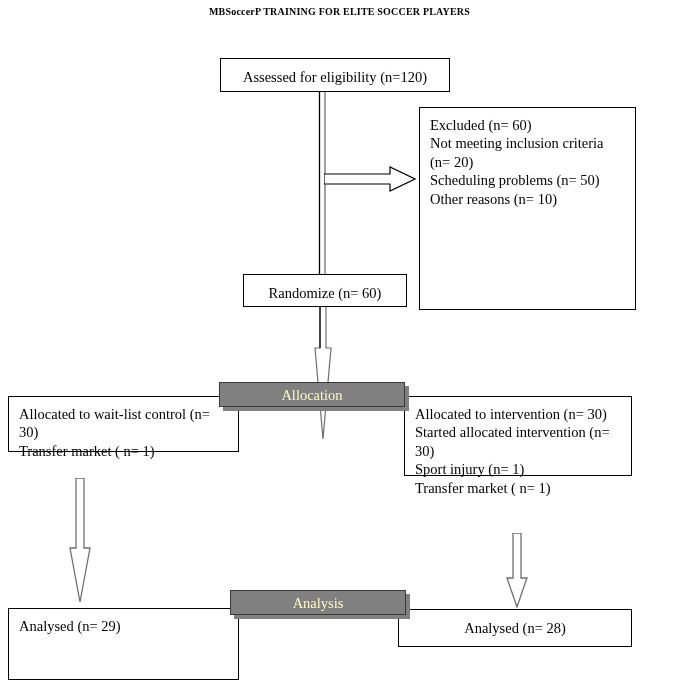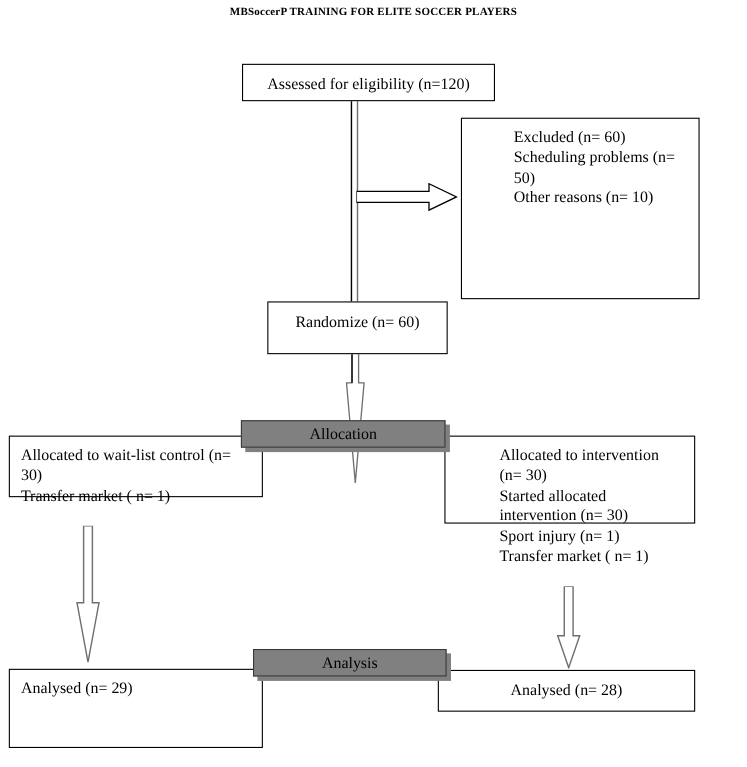--- a/index.html
+++ b/index.html
@@ -52,21 +52,21 @@
   .box.center .lines {
     padding-top: 9px;
   }
   .banner {
     position: absolute;
     background: #808080;
     border: 1px solid #3a3a3a;
     box-sizing: border-box;
     text-align: center;
     font-size: 14.5px;
-    color: #000000;
+    color: #fef9c3;
     z-index: 9;
     box-shadow: 4px 4px 0 0 #808080;
   }
   .banner span {
     display: block;
     padding-top: 4px;
   }
   .conn {
     position: absolute;
     z-index: 2;
@@ -99,40 +99,41 @@
     <svg width="26" height="138" viewBox="0 0 26 138">
       <path d="M10,0 L10,46 L5,46 L13,137 L21,46 L16,46 L16,0" fill="#ffffff" stroke="#6f6f6f" stroke-width="1.2" stroke-linejoin="miter"></path>
       <path d="M10,0 L10,46" fill="none" stroke="#000000" stroke-width="1.2"></path>
     </svg>
   </div>
 
   <div class="box center" style="left:220px; top:58px; width:230px; height:34px;">
     <div class="lines">Assessed for eligibility (n=120)</div>
   </div>
 
-  <div class="box" style="left:419px; top:107px; width:217px; height:165px;padding-left:37px;">
+  <div class="box" style="left:419px; top:107px; width:217px; height:203px;">
     <div class="lines">
       <div>Excluded (n= 60)</div>
+      <div>Not meeting inclusion criteria (n= 20)</div>
       <div>Scheduling problems (n= 50)</div>
       <div>Other reasons (n= 10)</div>
     </div>
   </div>
 
-  <div class="box center" style="left:243px; top:274px; width:164px; height:48px;">
+  <div class="box center" style="left:243px; top:274px; width:164px; height:33px;">
     <div class="lines">Randomize (n= 60)</div>
   </div>
 
   <div class="box" style="left:8px; top:396px; width:231px; height:56px;">
     <div class="lines">
       <div>Allocated to wait-list control (n= 30)</div>
       <div>Transfer market ( n= 1)</div>
     </div>
   </div>
 
-  <div class="box" style="left:404px; top:396px; width:228px; height:80px;padding-left:39px;">
+  <div class="box" style="left:404px; top:396px; width:228px; height:80px;">
     <div class="lines">
       <div>Allocated to intervention (n= 30)</div>
       <div>Started allocated intervention (n= 30)</div>
       <div>Sport injury (n= 1)</div>
       <div>Transfer market ( n= 1)</div>
     </div>
   </div>
 
   <div class="banner" style="left:219px; top:382px; width:186px; height:25px;">
     <span>Allocation</span>

